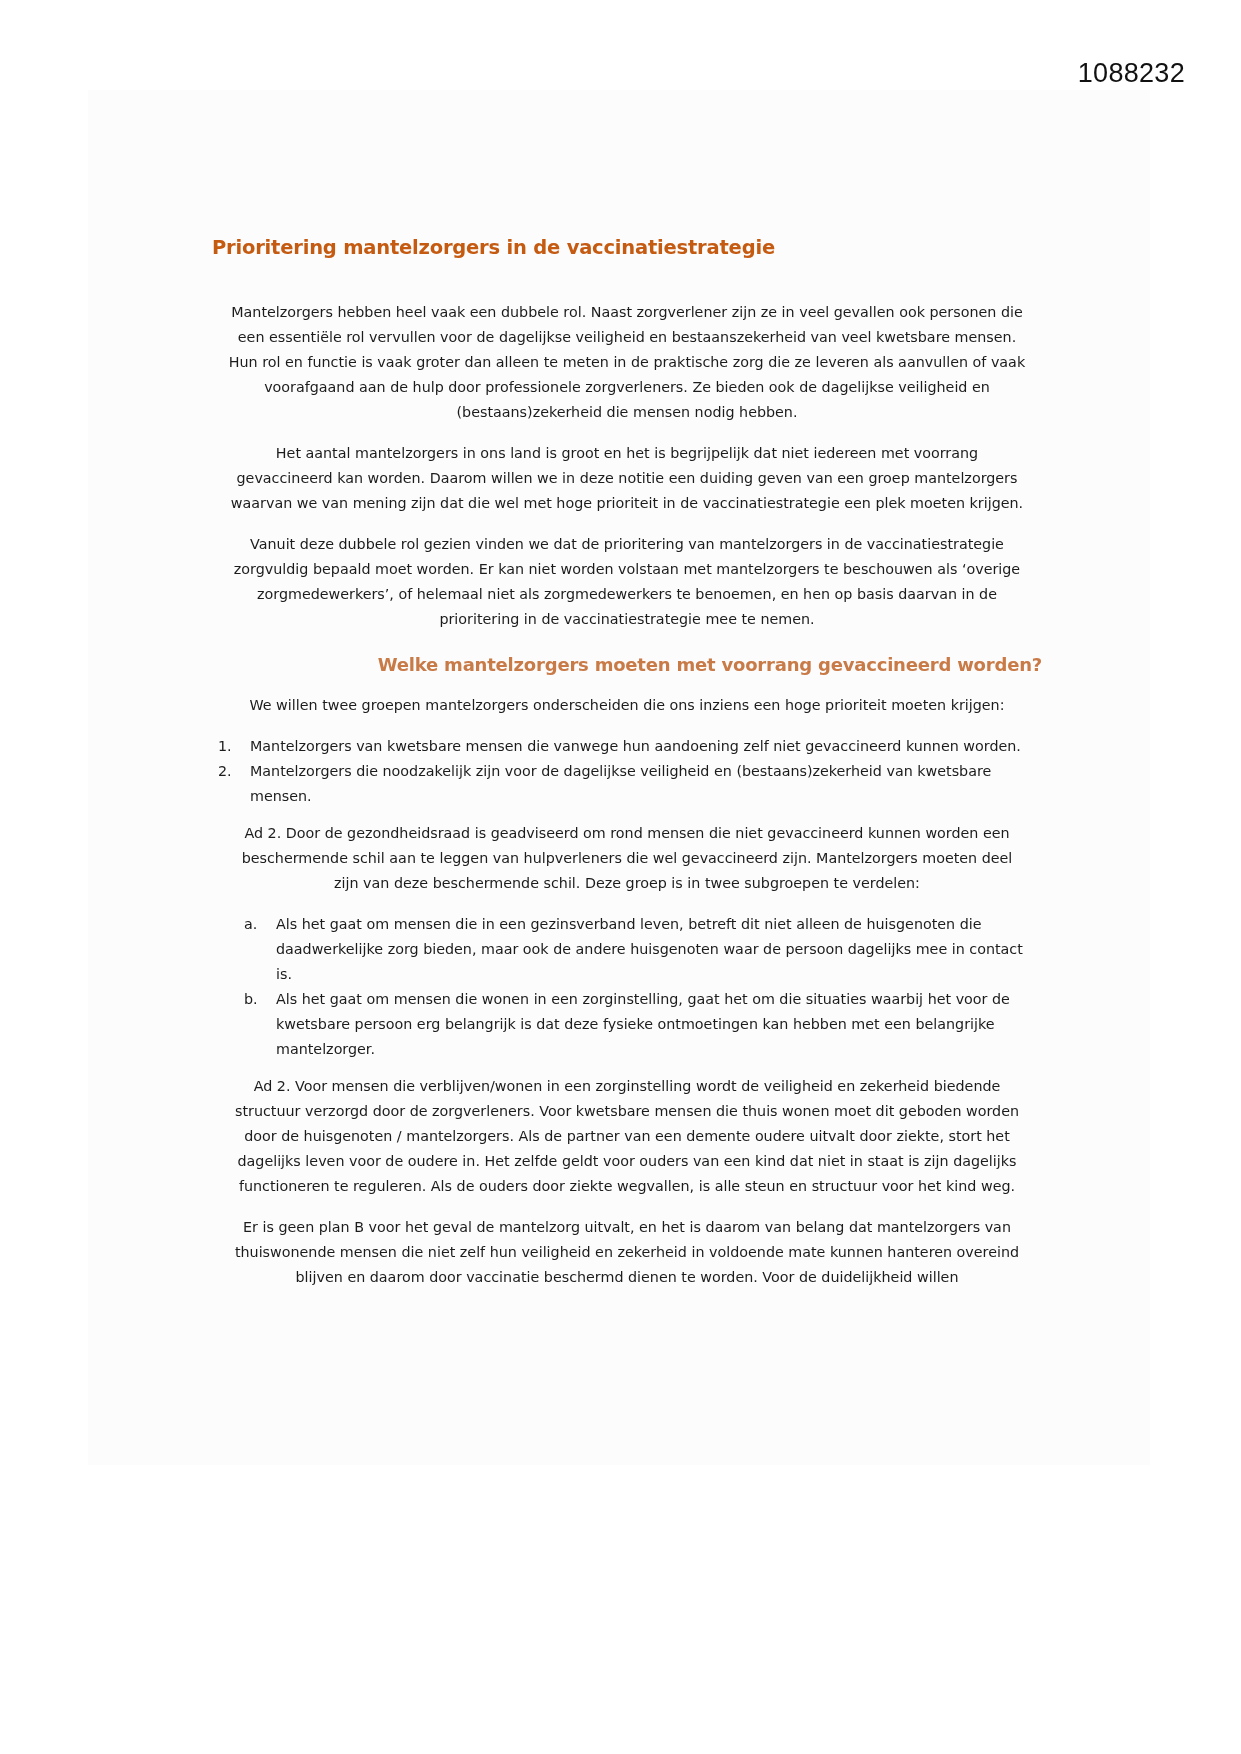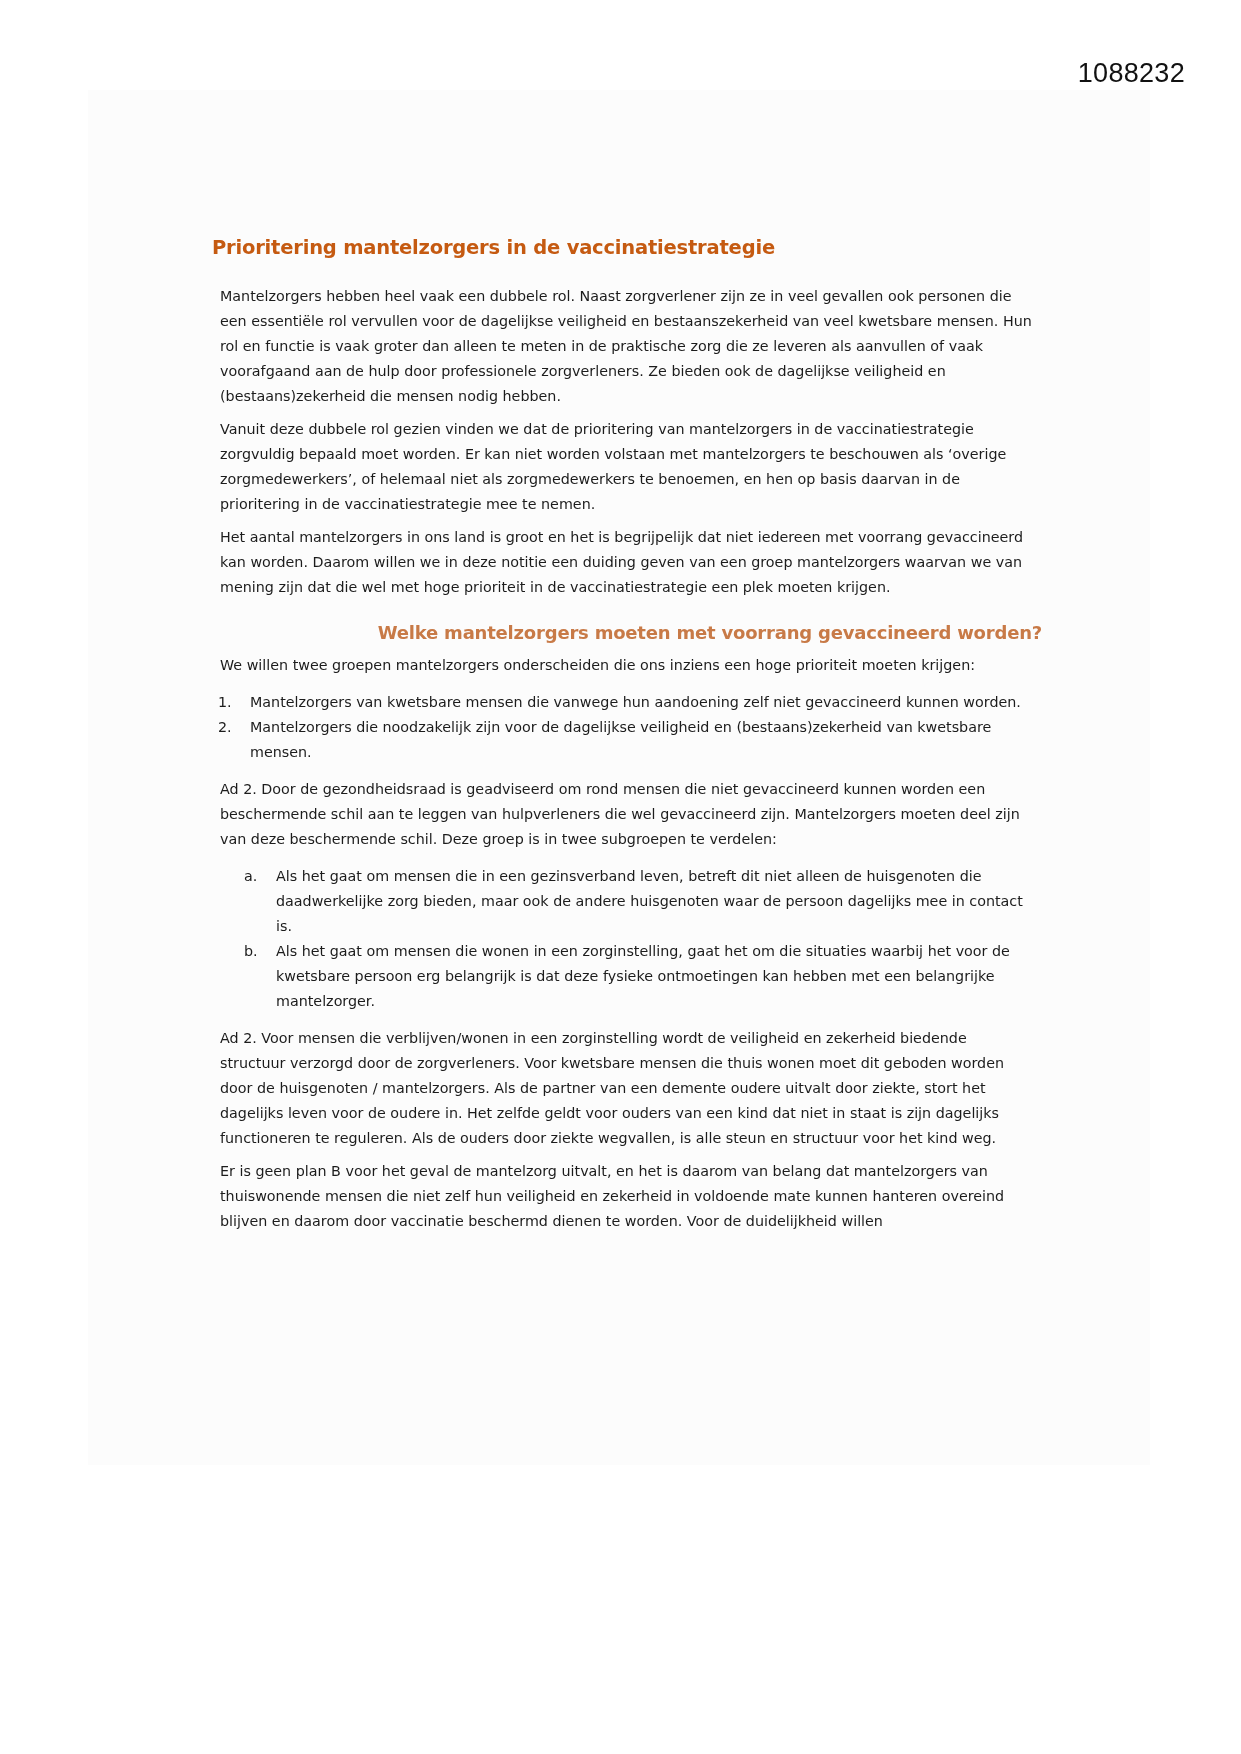--- a/index.html
+++ b/index.html
@@ -37,28 +37,29 @@
       position: absolute;
       left: 212px;
       top: 234px;
       width: 830px;
       font-family: "DejaVu Sans", sans-serif;
       font-size: 14.3px;
       line-height: 25px;
       color: #1c1c1c;
     }
     .content p {
-      margin: 8px;
+      margin: 16px;
+      text-align: center;
     }
     .h1 {
       font-family: "DejaVu Sans", sans-serif;
       font-size: 19.5px;
       color: #c55a11;
       line-height: 28px;
-      margin: 0 0 22px 0;
+      margin: 0 0 38px 0;
       letter-spacing: -0.2px;
     }
     .h2 {
       font-family: "DejaVu Sans", sans-serif;
       font-size: 18px;
       color: #c87a47;
       line-height: 24px;
       margin: 21px 0 0 0;
       letter-spacing: -0.2px;
       text-align: right;
@@ -89,22 +90,22 @@
 <body>
 
 <div class="doc-id">1088232</div>
 
 <div class="page-panel"></div>
 
 <div class="content">
   <h1 class="h1">Prioritering mantelzorgers in de vaccinatiestrategie</h1>
 
   <p>Mantelzorgers hebben heel vaak een dubbele rol. Naast zorgverlener zijn ze in veel gevallen ook personen die een essentiële rol vervullen voor de dagelijkse veiligheid en bestaanszekerheid van veel kwetsbare mensen. Hun rol en functie is vaak groter dan alleen te meten in de praktische zorg die ze leveren als aanvullen of vaak voorafgaand aan de hulp door professionele zorgverleners. Ze bieden ook de dagelijkse veiligheid en (bestaans)zekerheid die mensen nodig hebben.</p>
+  <p>Het aantal mantelzorgers in ons land is groot en het is begrijpelijk dat niet iedereen met voorrang gevaccineerd kan worden. Daarom willen we in deze notitie een duiding geven van een groep mantelzorgers waarvan we van mening zijn dat die wel met hoge prioriteit in de vaccinatiestrategie een plek moeten krijgen.</p>
   <p>Vanuit deze dubbele rol gezien vinden we dat de prioritering van mantelzorgers in de vaccinatiestrategie zorgvuldig bepaald moet worden. Er kan niet worden volstaan met mantelzorgers te beschouwen als ‘overige zorgmedewerkers’, of helemaal niet als zorgmedewerkers te benoemen, en hen op basis daarvan in de prioritering in de vaccinatiestrategie mee te nemen.</p>
-  <p>Het aantal mantelzorgers in ons land is groot en het is begrijpelijk dat niet iedereen met voorrang gevaccineerd kan worden. Daarom willen we in deze notitie een duiding geven van een groep mantelzorgers waarvan we van mening zijn dat die wel met hoge prioriteit in de vaccinatiestrategie een plek moeten krijgen.</p>
 
   <h2 class="h2">Welke mantelzorgers moeten met voorrang gevaccineerd worden?</h2>
   <p>We willen twee groepen mantelzorgers onderscheiden die ons inziens een hoge prioriteit moeten krijgen:</p>
 
   <ol class="list">
     <li>
       <span class="marker">1.</span>
       <span>Mantelzorgers van kwetsbare mensen die vanwege hun aandoening zelf niet gevaccineerd kunnen worden.</span>
     </li>
     <li>

